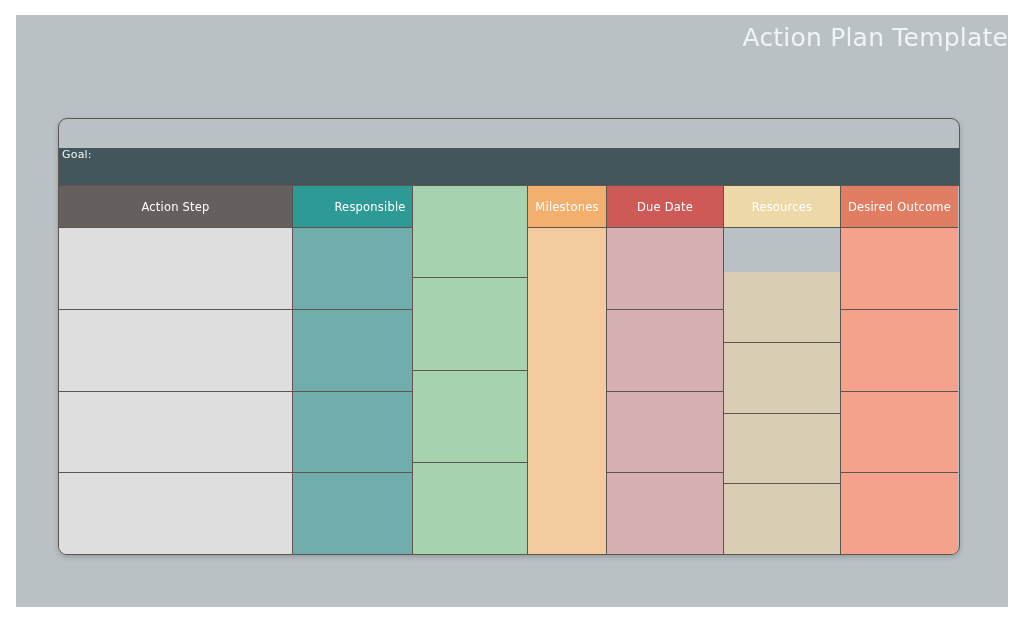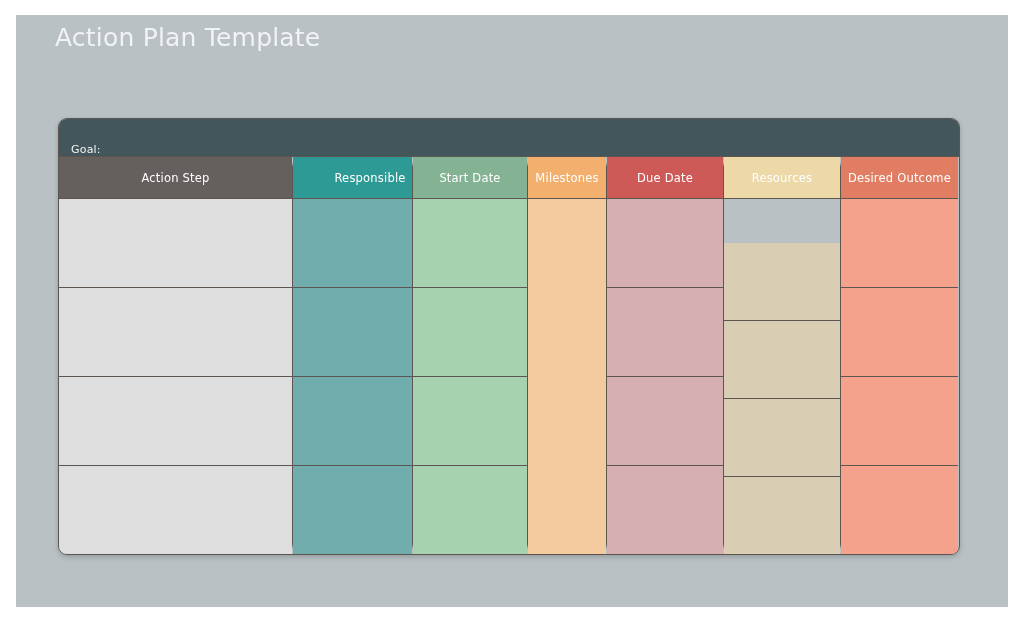--- a/index.html
+++ b/index.html
@@ -21,26 +21,25 @@
     height: 592px;
     background: #b9c1c4;
   }
 
   
   #page-title {
     position: absolute;
     left: 0;
     top: 8px;
     width: 992px;
-    text-align: left;
+    text-align: right;
     font-size: 25px;
     font-weight: 400;
     color: #f2f3f4;
     letter-spacing: 0.2px;
-    padding-left: 39px;
   }
 
   
   #table-card {
     position: absolute;
     left: 42px;
     top: 103px;
     width: 902px;
     height: 437px;
     border: 1.5px solid #5c5550;
@@ -50,43 +49,43 @@
     display: flex;
     flex-direction: column;
   }
 
   
   #goal-bar {
     height: 37px;
     flex: 0 0 37px;
     background: #43565b;
     display: flex;
-    align-items: flex-end;
-    padding-left: 12px;
+    align-items: flex-start;
+    padding-left: 3px;
+    margin-top: 29px;
   }
   #goal-label {
     color: #f3f4f4;
     font-size: 11px;
     font-weight: 400;
     letter-spacing: 0.2px;
   }
 
   
   #grid {
     flex: 1 1 auto;
     display: flex;
     flex-direction: row;
     border-top: 1.5px solid #5c5550;
   }
 
   .column {
     display: flex;
     flex-direction: column;
     border-right: 1.5px solid #5c5550;
-    border-radius: 10px;
   }
   .column:last-child { border-right: none; }
 
   .col-header {
     flex: 0 0 42px;
     display: flex;
     align-items: center;
     justify-content: center;
     font-size: 11.5px;
     font-weight: 400;
@@ -139,21 +138,20 @@
         <div class="column" style="flex: 0 0 120px;">
           <div class="col-header" style="background: rgb(46, 154, 150); padding-left: 39px;">Responsible</div>
           <div class="cells" style="background: rgb(114, 173, 173);">
             <div class="cell"></div>
             <div class="cell"></div>
             <div class="cell"></div>
             <div class="cell"></div>
           </div>
         </div>
         <div class="column" style="flex: 0 0 115px;">
-          <div class="col-header" style="background: rgb(132, 179, 148);">Start Date</div>
           <div class="cells" style="background: rgb(166, 210, 176);">
             <div class="cell"></div>
             <div class="cell"></div>
             <div class="cell"></div>
             <div class="cell"></div>
           </div>
         </div>
         <div class="column" style="flex: 0 0 79px; justify-content: space-between;">
           <div class="col-header" style="background: rgb(242, 175, 109);">Milestones</div>
           <div class="cells" style="background: rgb(243, 203, 158);">

